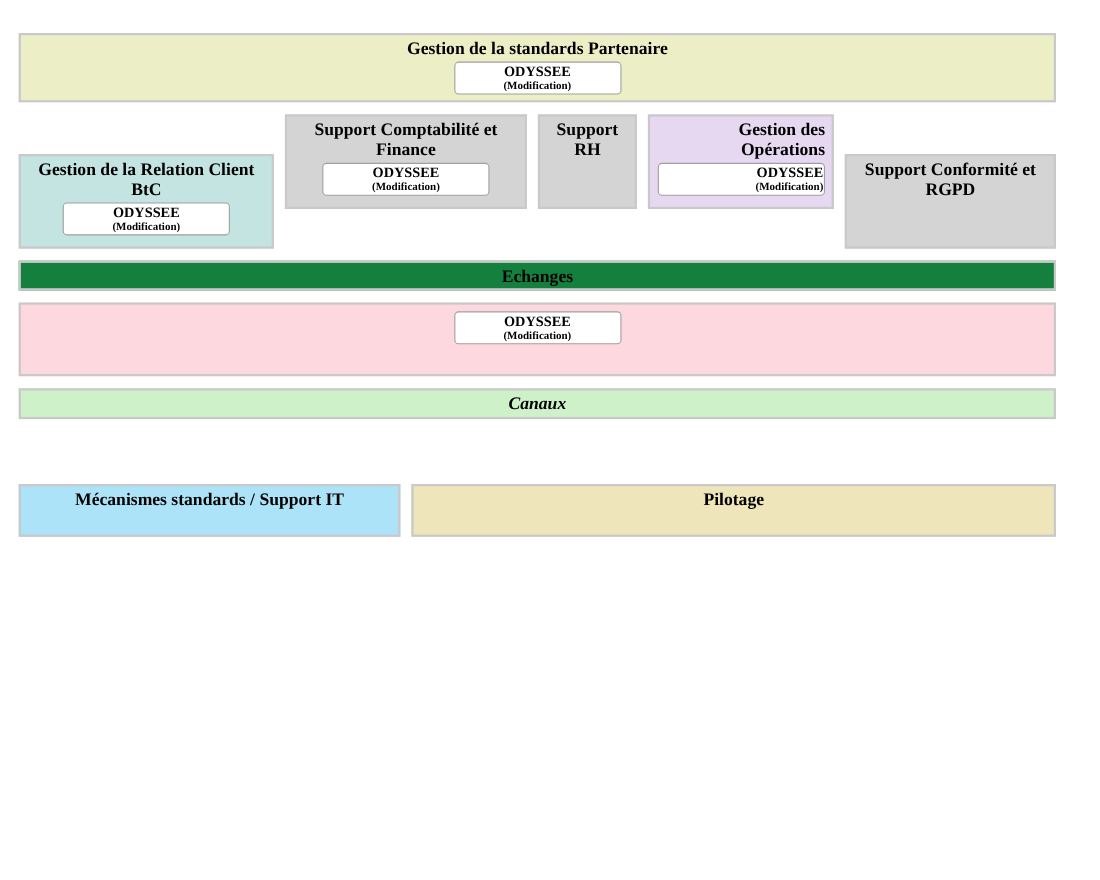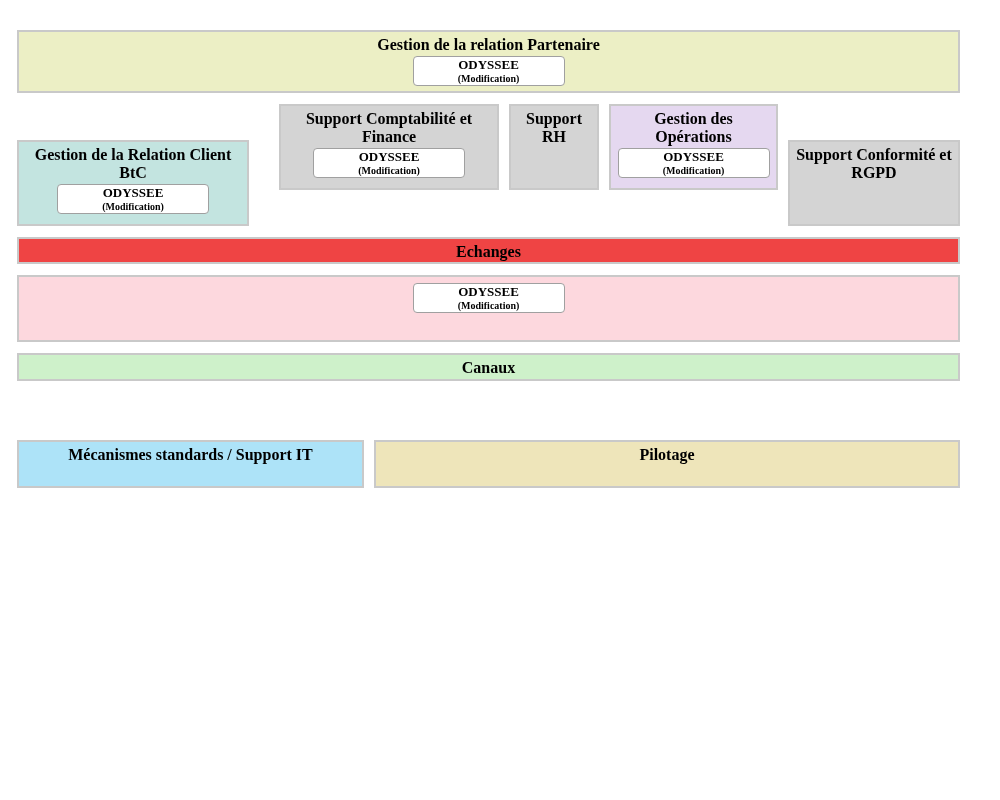--- a/index.html
+++ b/index.html
@@ -35,36 +35,36 @@
   .app-note { font-size: 10px; line-height: 13px; font-weight: bold; }
 
   .h-r1 { height: 63px; width: 100%; }
   .h-r2 { height: 86px; }
   .h-r3 { height: 27px; width: 100%; }
   .h-r4 { height: 67px; width: 100%; }
   .h-r5 { height: 28px; width: 100%; }
   .h-r6 { height: 48px; margin-top: 48px; }
 
   .w-btc     { width: 232px; margin-top: 36px; }
-  .w-compta  { width: 220px; margin-left: 20px; }
+  .w-compta  { width: 220px; }
   .w-rh      { width: 90px;  }
   .w-ops     { width: 169px; }
   .w-rgpd    { flex: 1; }
   .w-meca    { width: 347px; }
   .w-pilot   { flex: 1; }
   .w-juri    { width: 182px; }
 </style>
 </head>
 <body>
 
 <div class="canvas">
 
   <div class="row">
     <div class="block h-r1" style="background-color: rgb(236, 239, 197);">
-      <h2 class="title">Gestion de la relation Partenaire</h2>
+      <h2 class="title">Gestion de la standards Partenaire</h2>
       <div class="app-box">
         <div class="app-name">ODYSSEE</div>
         <div class="app-note">(Modification)</div>
       </div>
     </div>
   </div>
 
   <div class="row">
     <div class="block h-r2 w-btc" style="background-color: rgb(195, 228, 224);">
       <h2 class="title">Gestion de la Relation Client BtC</h2>
@@ -76,49 +76,49 @@
     <div class="block h-r2 w-compta" style="background-color: rgb(212, 212, 212);">
       <h2 class="title">Support Comptabilité et Finance</h2>
       <div class="app-box">
         <div class="app-name">ODYSSEE</div>
         <div class="app-note">(Modification)</div>
       </div>
     </div>
     <div class="block h-r2 w-rh" style="background-color: rgb(212, 212, 212);">
       <h2 class="title">Support RH</h2>
     </div>
-    <div class="block h-r2 w-ops" style="background-color: rgb(229, 216, 240);">
+    <div class="block h-r2 w-ops" style="background-color: rgb(229, 216, 240); text-align: right;">
       <h2 class="title">Gestion des Opérations</h2>
       <div class="app-box">
         <div class="app-name">ODYSSEE</div>
         <div class="app-note">(Modification)</div>
       </div>
     </div>
     <div class="block h-r2 w-rgpd" style="background-color: rgb(212, 212, 212); margin-top: 36px;">
       <h2 class="title">Support Conformité et RGPD</h2>
     </div>
   </div>
 
   <div class="row">
-    <div class="block h-r3" style="background-color: #ef4444;">
+    <div class="block h-r3" style="background-color: #15803d;">
       <h2 class="title">Echanges</h2>
     </div>
   </div>
 
   <div class="row">
     <div class="block h-r4" style="background-color: rgb(253, 216, 222);">
       <div class="app-box">
         <div class="app-name">ODYSSEE</div>
         <div class="app-note">(Modification)</div>
       </div>
     </div>
   </div>
 
   <div class="row">
-    <div class="block h-r5" style="background-color: rgb(206, 241, 202);">
+    <div class="block h-r5" style="background-color: rgb(206, 241, 202); font-style: italic;">
       <h2 class="title">Canaux</h2>
     </div>
   </div>
 
   <div class="row">
     <div class="block h-r6 w-meca" style="background-color: rgb(173, 227, 248);">
       <h2 class="title">Mécanismes standards / Support IT</h2>
     </div>
     <div class="block h-r6 w-pilot" style="background-color: rgb(238, 229, 186);">
       <h2 class="title">Pilotage</h2>

